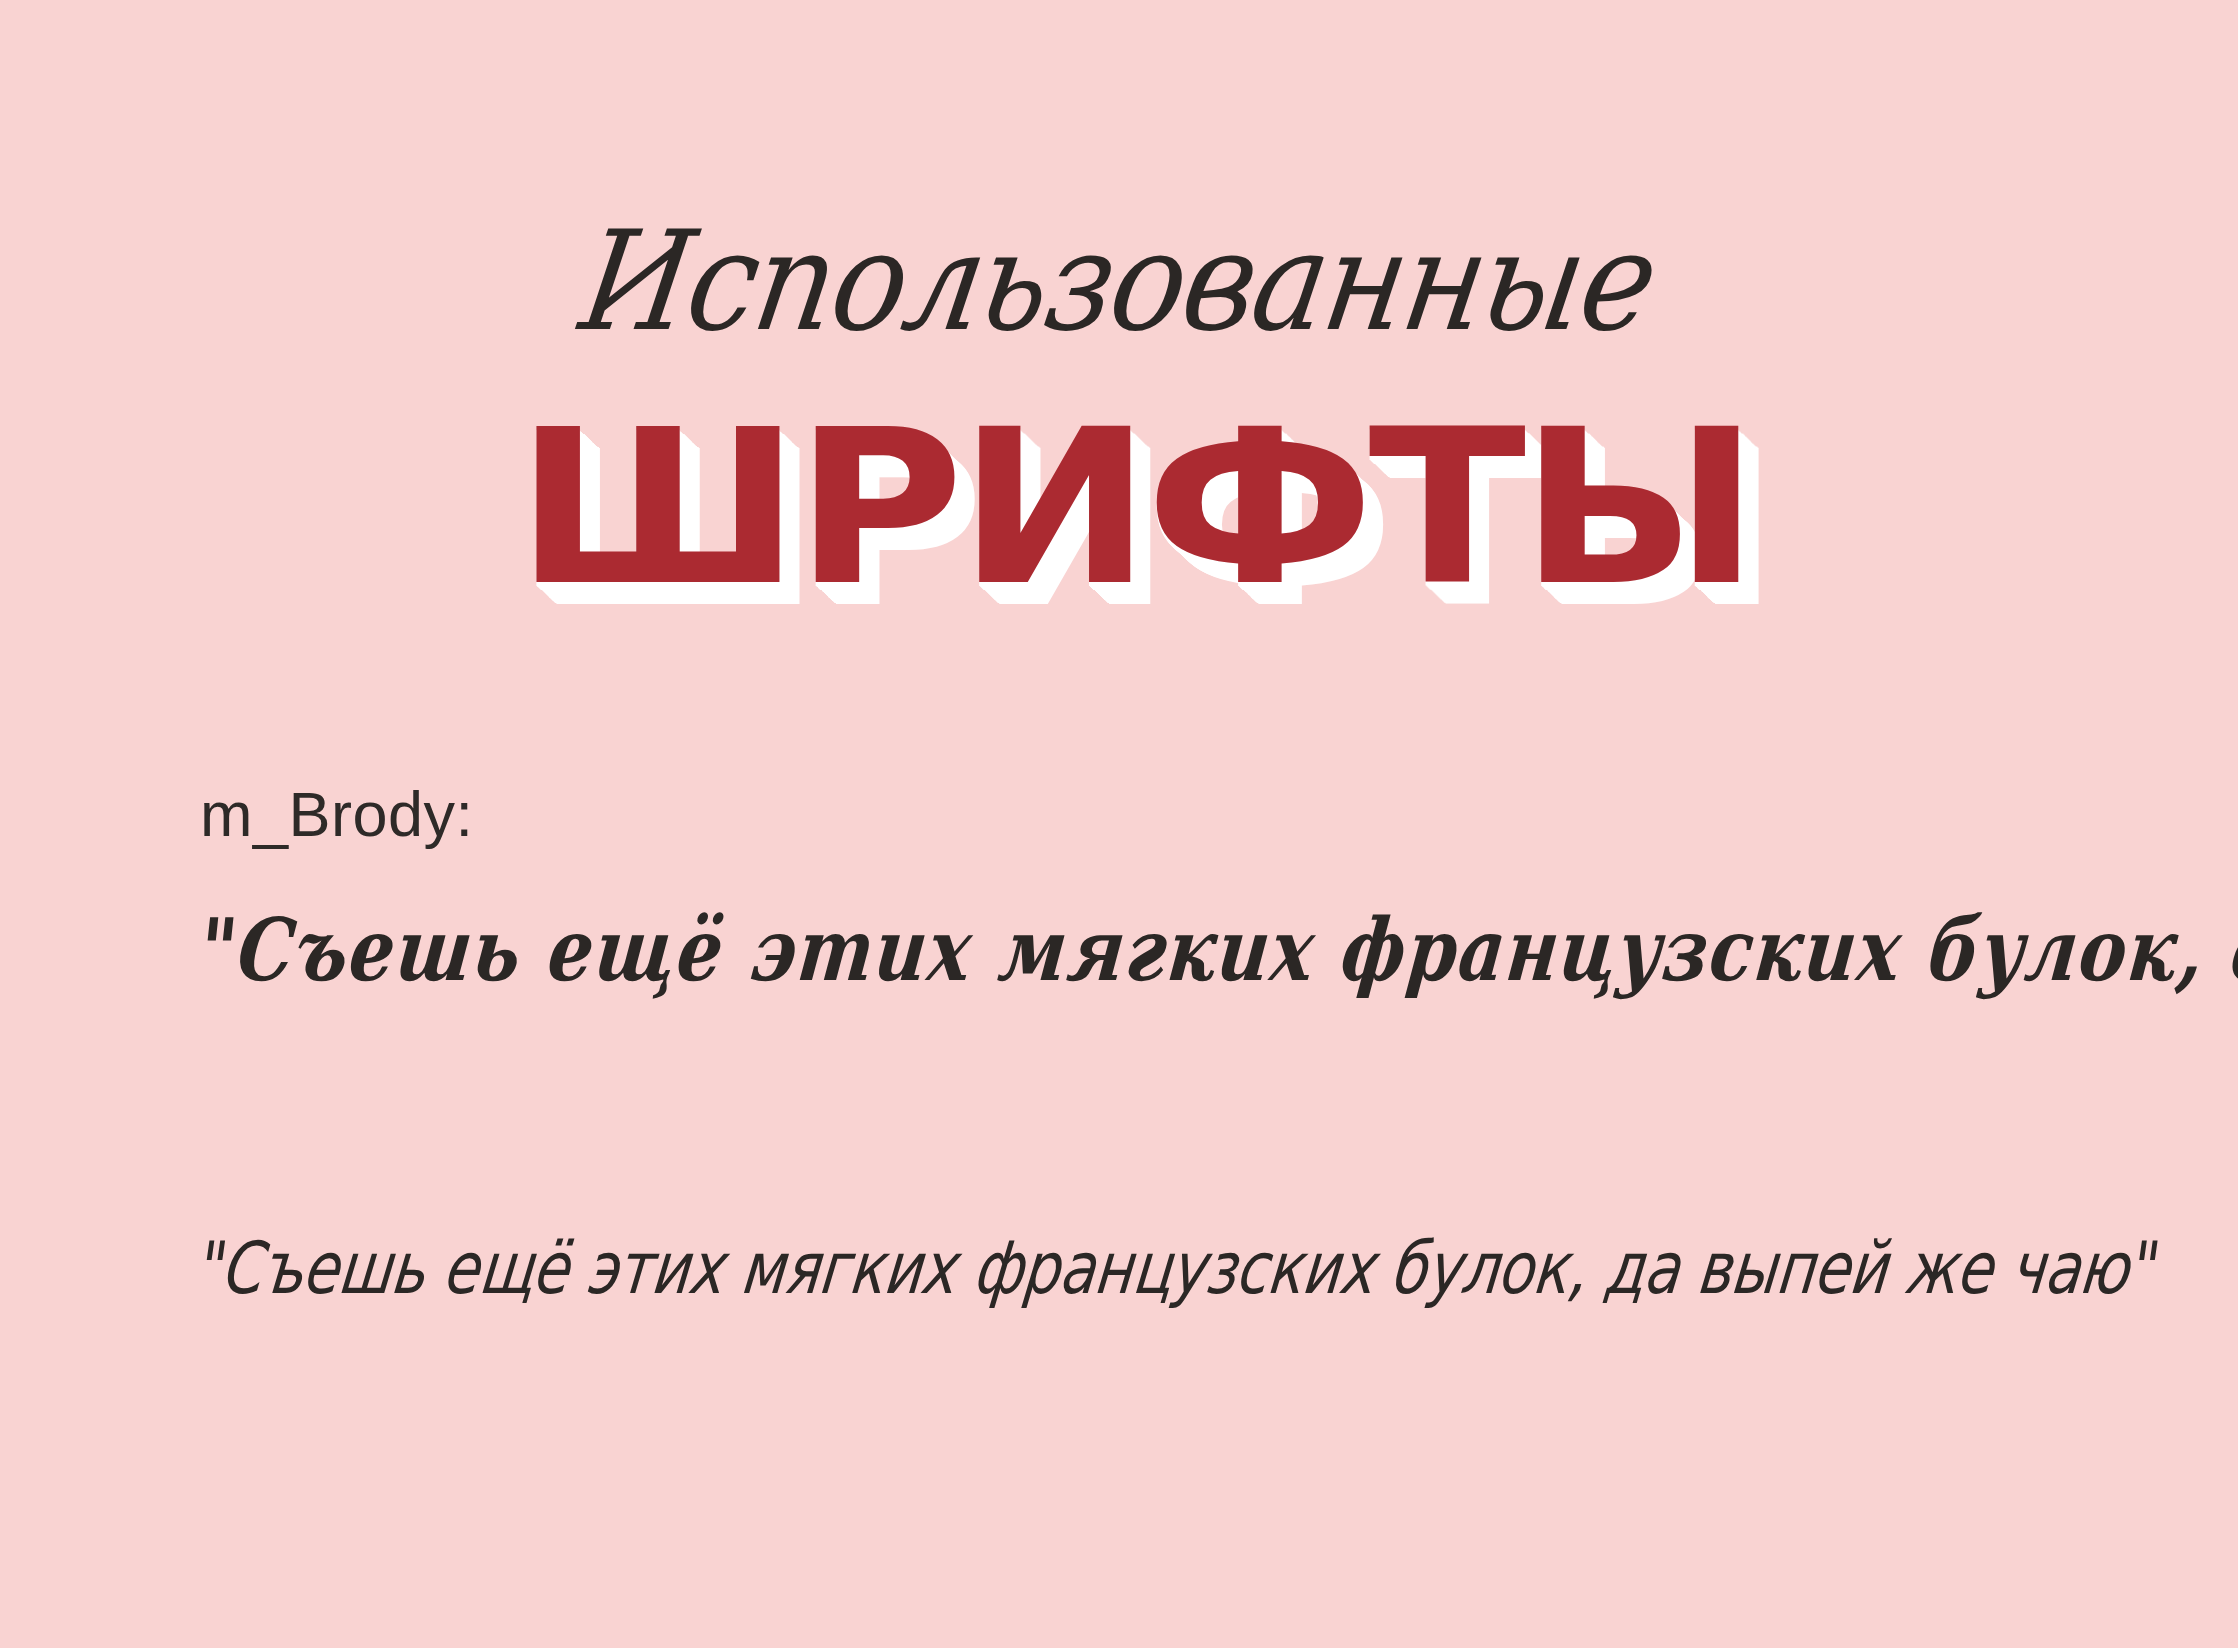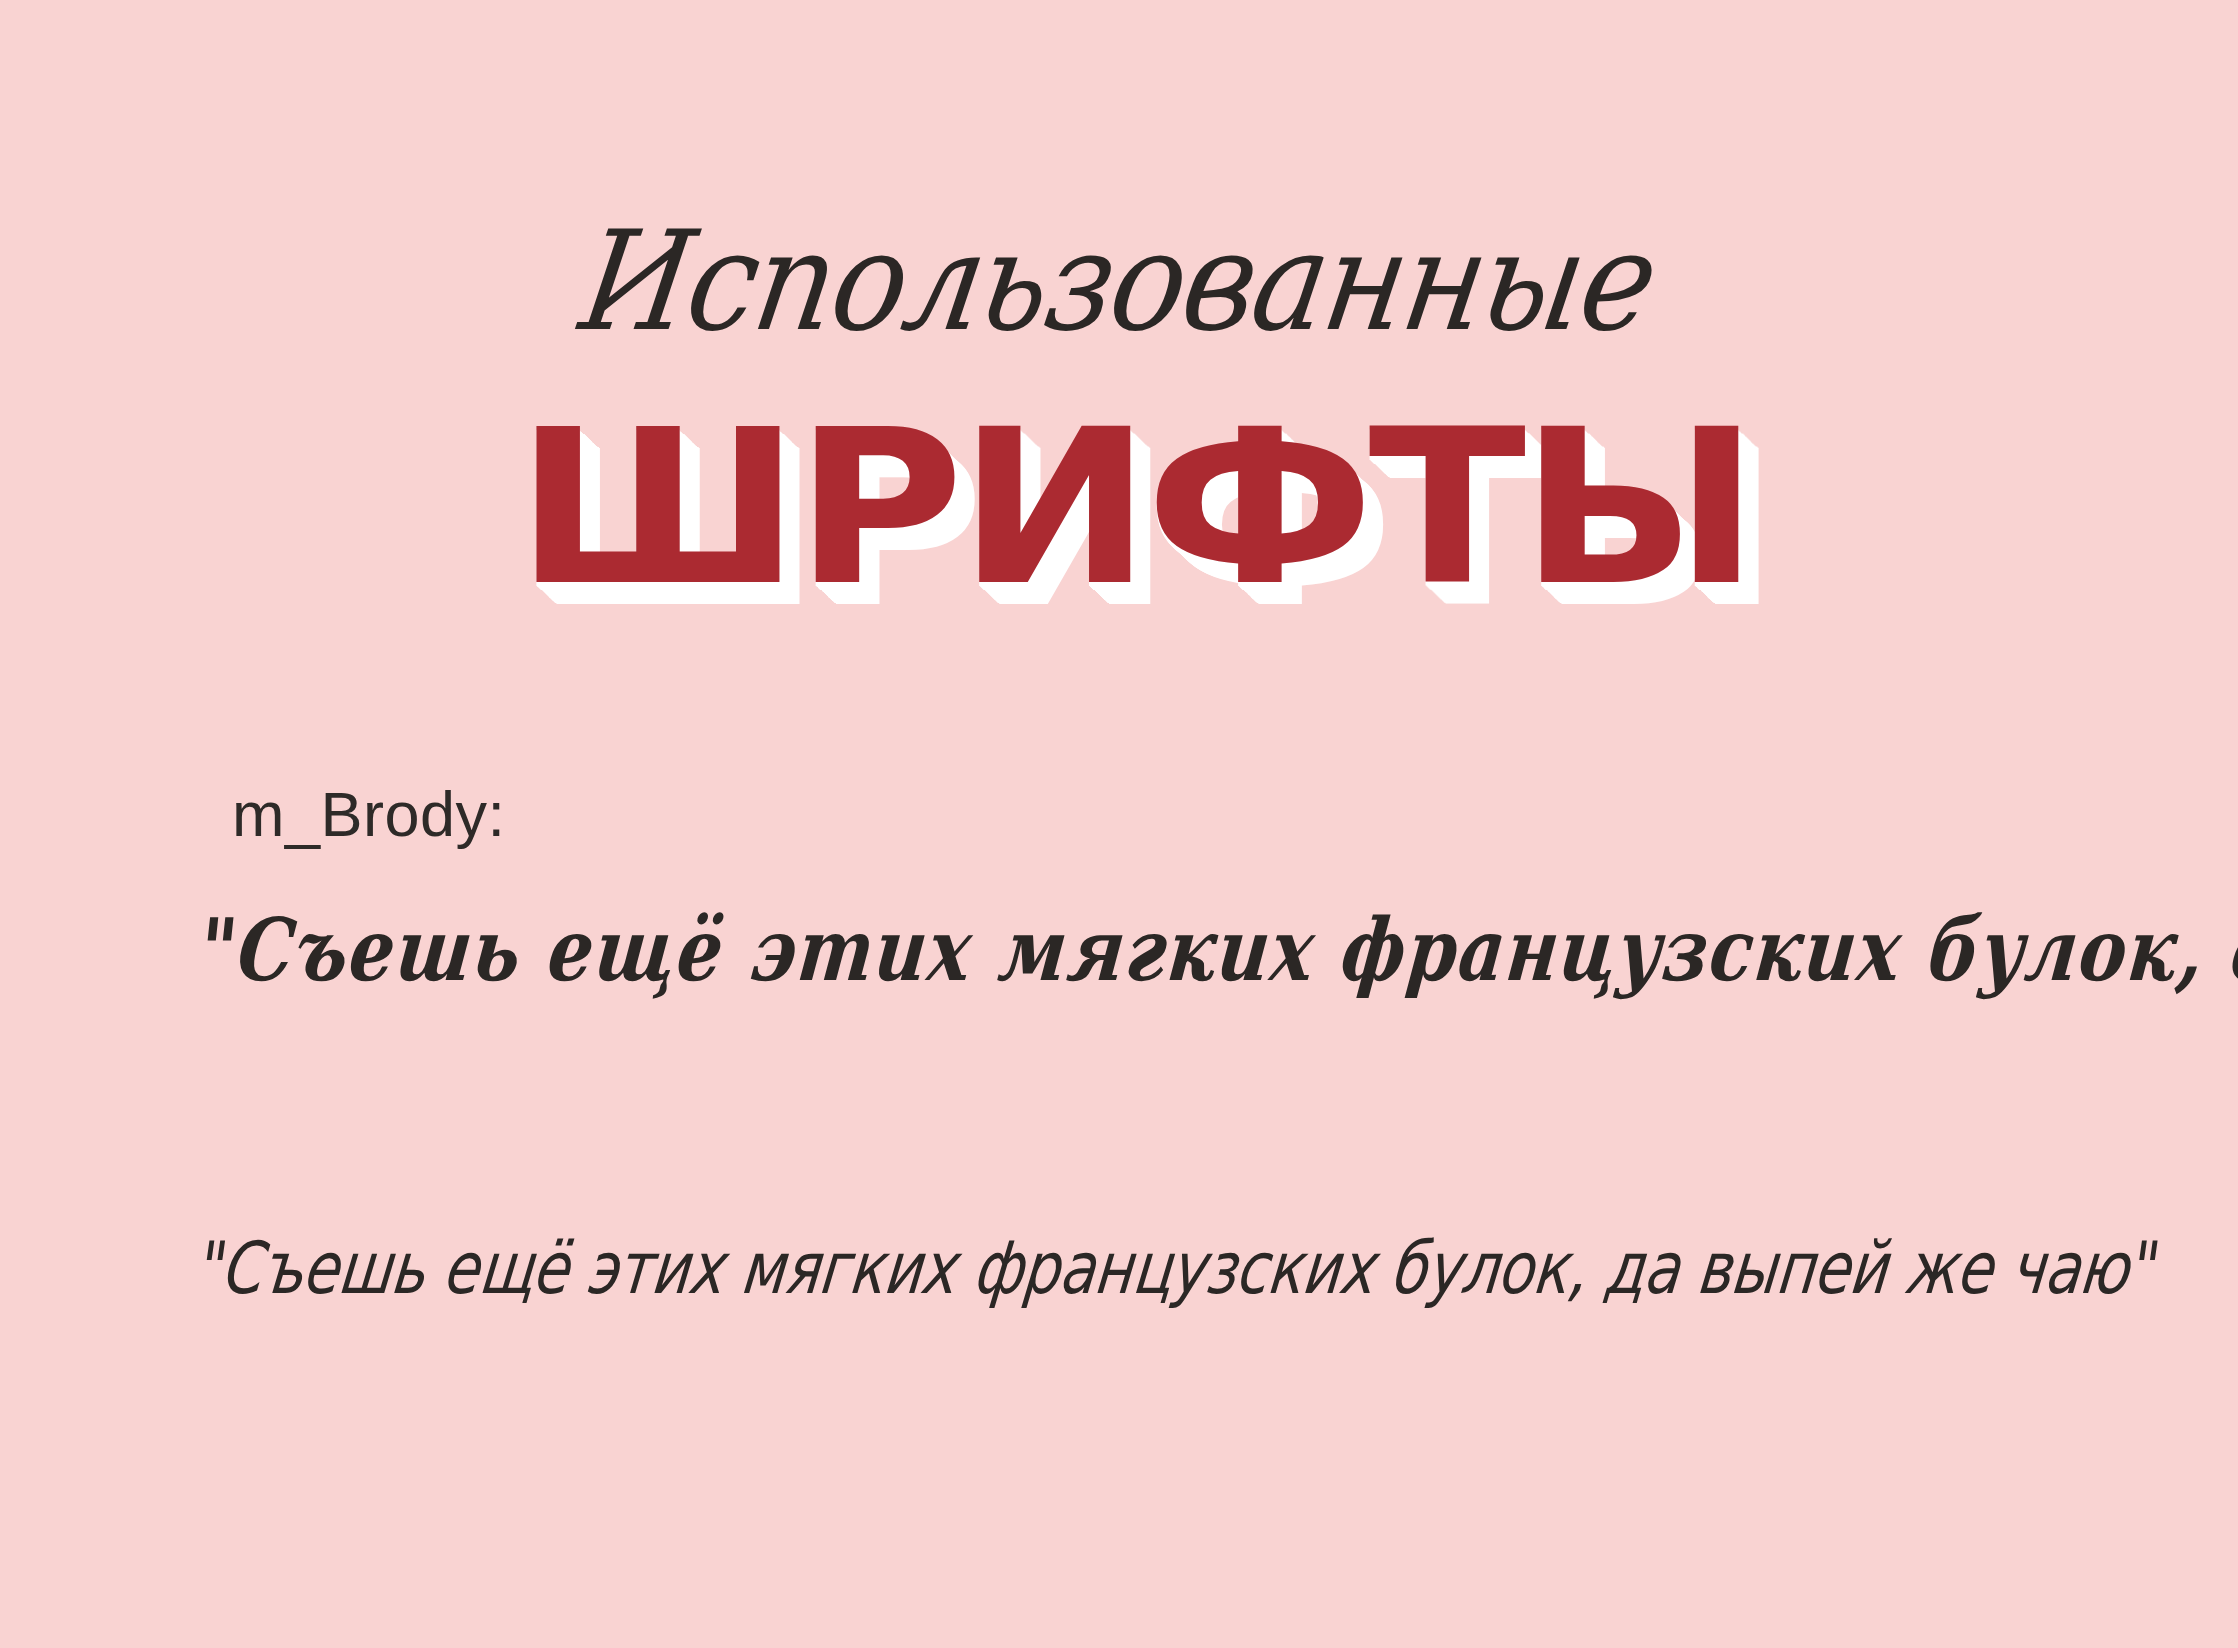--- a/index.html
+++ b/index.html
@@ -114,21 +114,20 @@
   .sample-block.second { margin-top: 252px; }
 
   .font-label {
     color: #2e2a28;
     font-family: "Liberation Sans", sans-serif;
     font-weight: 300;
     font-size: 63px;
     line-height: 1;
     letter-spacing: 0.5px;
     white-space: nowrap;
-    margin-left: 32px;
   }
 
   .pangram {
     margin-top: 67px;
     color: #2b2725;
     white-space: nowrap;
   }
 
   
   .pangram.brody {

